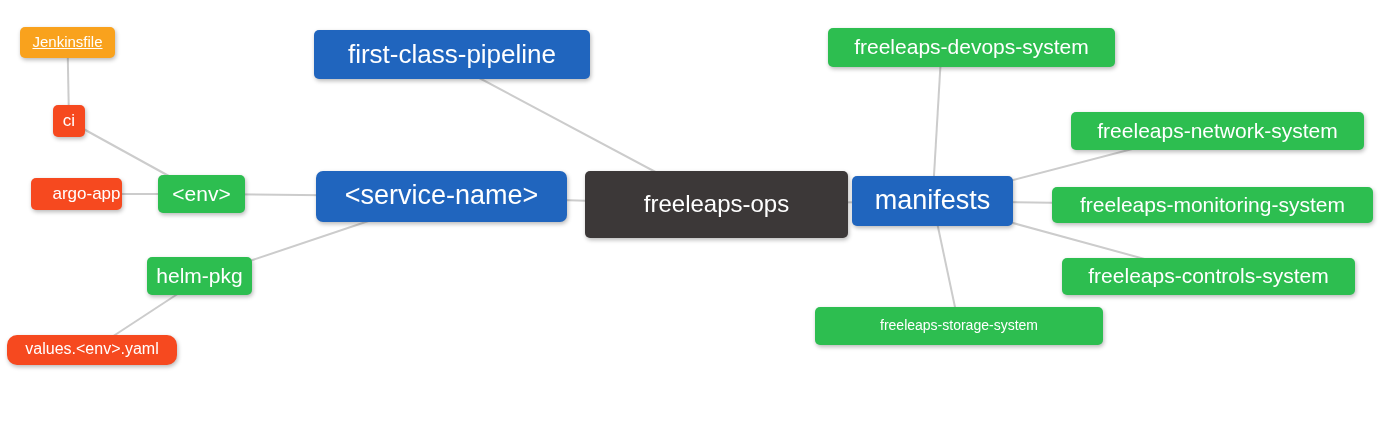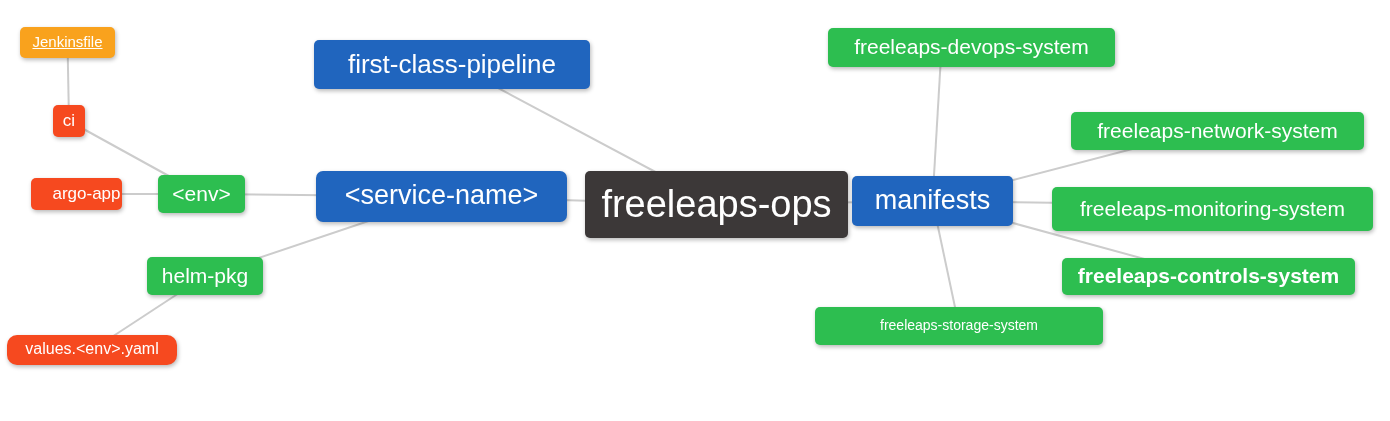--- a/index.html
+++ b/index.html
@@ -51,24 +51,24 @@
       <line x1="932.5" y1="201" x2="1201.5" y2="131" stroke="#cccccc" stroke-width="2"></line>
       <line x1="932.5" y1="201" x2="1212.5" y2="205" stroke="#cccccc" stroke-width="2"></line>
       <line x1="932.5" y1="201" x2="1208.5" y2="276.5" stroke="#cccccc" stroke-width="2"></line>
       <line x1="932.5" y1="201" x2="959" y2="326" stroke="#cccccc" stroke-width="2"></line>
     </svg>
 
 <div class="node" style="left: 20px; top: 27px; width: 95px; height: 31px; font-size: 15px; background: rgb(249, 162, 29); color: rgb(255, 255, 255); text-decoration: underline;">Jenkinsfile</div>
     <div class="node" style="left: 53px; top: 105px; width: 32px; height: 32px; font-size: 17px; background: rgb(246, 73, 31); color: rgb(255, 255, 255);">ci</div>
     <div class="node" style="left: 31px; top: 178px; width: 91px; height: 32px; font-size: 17px; background: rgb(246, 73, 31); color: rgb(255, 255, 255); padding-left: 20px;">argo-app</div>
     <div class="node" style="left: 158px; top: 175px; width: 87px; height: 38px; font-size: 21px; background: rgb(45, 190, 80); color: rgb(255, 255, 255);">&lt;env&gt;</div>
-    <div class="node" style="left: 147px; top: 257px; width: 116px; height: 38px; font-size: 21px; background: rgb(45, 190, 80); color: rgb(255, 255, 255);">helm-pkg</div>
+    <div class="node" style="left: 147px; top: 257px; width: 105px; height: 38px; font-size: 21px; background: rgb(45, 190, 80); color: rgb(255, 255, 255);">helm-pkg</div>
     <div class="node" style="left: 7px; top: 335px; width: 170px; height: 30px; font-size: 16px; background: rgb(246, 73, 31); color: rgb(255, 255, 255); border-radius: 10px;">values.&lt;env&gt;.yaml</div>
-    <div class="node" style="left: 314px; top: 40px; width: 276px; height: 49px; font-size: 26px; background: rgb(32, 101, 190); color: rgb(255, 255, 255);">first-class-pipeline</div>
+    <div class="node" style="left: 314px; top: 30px; width: 276px; height: 49px; font-size: 26px; background: rgb(32, 101, 190); color: rgb(255, 255, 255);">first-class-pipeline</div>
     <div class="node" style="left: 316px; top: 171px; width: 251px; height: 51px; font-size: 27px; background: rgb(32, 101, 190); color: rgb(255, 255, 255); border-radius: 7px;">&lt;service-name&gt;</div>
-    <div class="node" style="left: 585px; top: 171px; width: 263px; height: 67px; font-size: 38px; background: rgb(60, 56, 56); color: rgb(255, 255, 255);">freeleaps-ops</div>
+    <div class="node" style="left: 585px; top: 171px; width: 263px; height: 67px; font-size: 24px; background: rgb(60, 56, 56); color: rgb(255, 255, 255);">freeleaps-ops</div>
     <div class="node" style="left: 852px; top: 176px; width: 161px; height: 50px; font-size: 27px; background: rgb(32, 101, 190); color: rgb(255, 255, 255);">manifests</div>
     <div class="node" style="left: 798px; top: 28px; width: 287px; height: 39px; font-size: 21px; background: rgb(45, 190, 80); color: rgb(255, 255, 255); margin-left: 30px;">freeleaps-devops-system</div>
     <div class="node" style="left: 1071px; top: 112px; width: 293px; height: 38px; font-size: 21px; background: rgb(45, 190, 80); color: rgb(255, 255, 255);">freeleaps-network-system</div>
-    <div class="node" style="left: 1052px; top: 187px; width: 321px; height: 44px; font-size: 21px; background: rgb(45, 190, 80); color: rgb(255, 255, 255);">freeleaps-monitoring-system</div>
-    <div class="node" style="left: 1062px; top: 258px; width: 293px; height: 37px; font-size: 21px; background: rgb(45, 190, 80); color: rgb(255, 255, 255); font-weight: bold;">freeleaps-controls-system</div>
+    <div class="node" style="left: 1052px; top: 187px; width: 321px; height: 36px; font-size: 21px; background: rgb(45, 190, 80); color: rgb(255, 255, 255);">freeleaps-monitoring-system</div>
+    <div class="node" style="left: 1062px; top: 258px; width: 293px; height: 37px; font-size: 21px; background: rgb(45, 190, 80); color: rgb(255, 255, 255);">freeleaps-controls-system</div>
     <div class="node" style="left: 815px; top: 307px; width: 288px; height: 38px; font-size: 14px; background: rgb(45, 190, 80); color: rgb(255, 255, 255);">freeleaps-storage-system</div>
   </div>
 
 </body></html>

